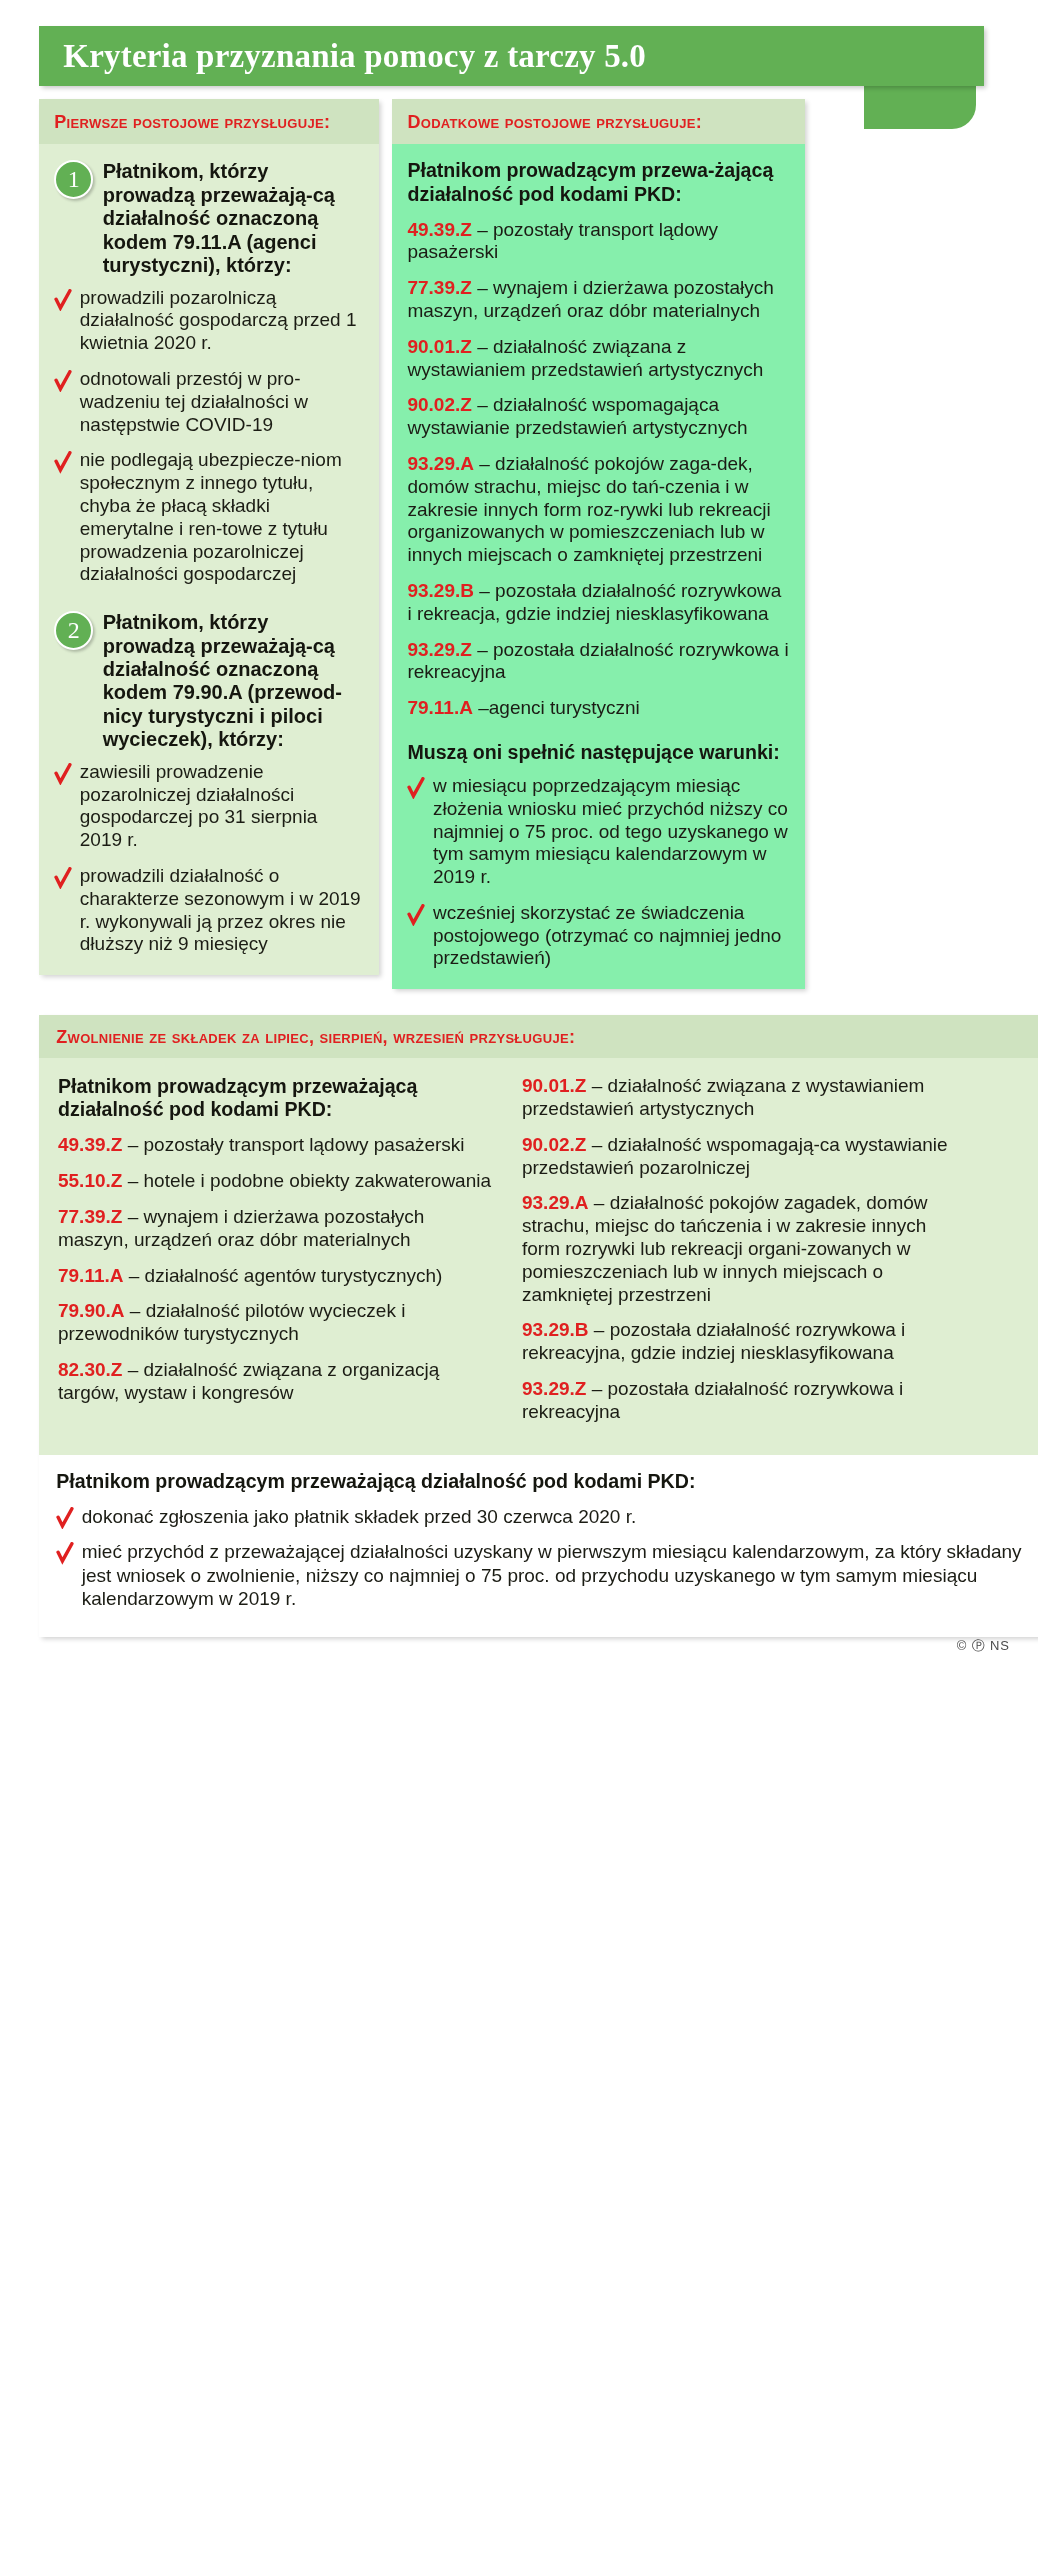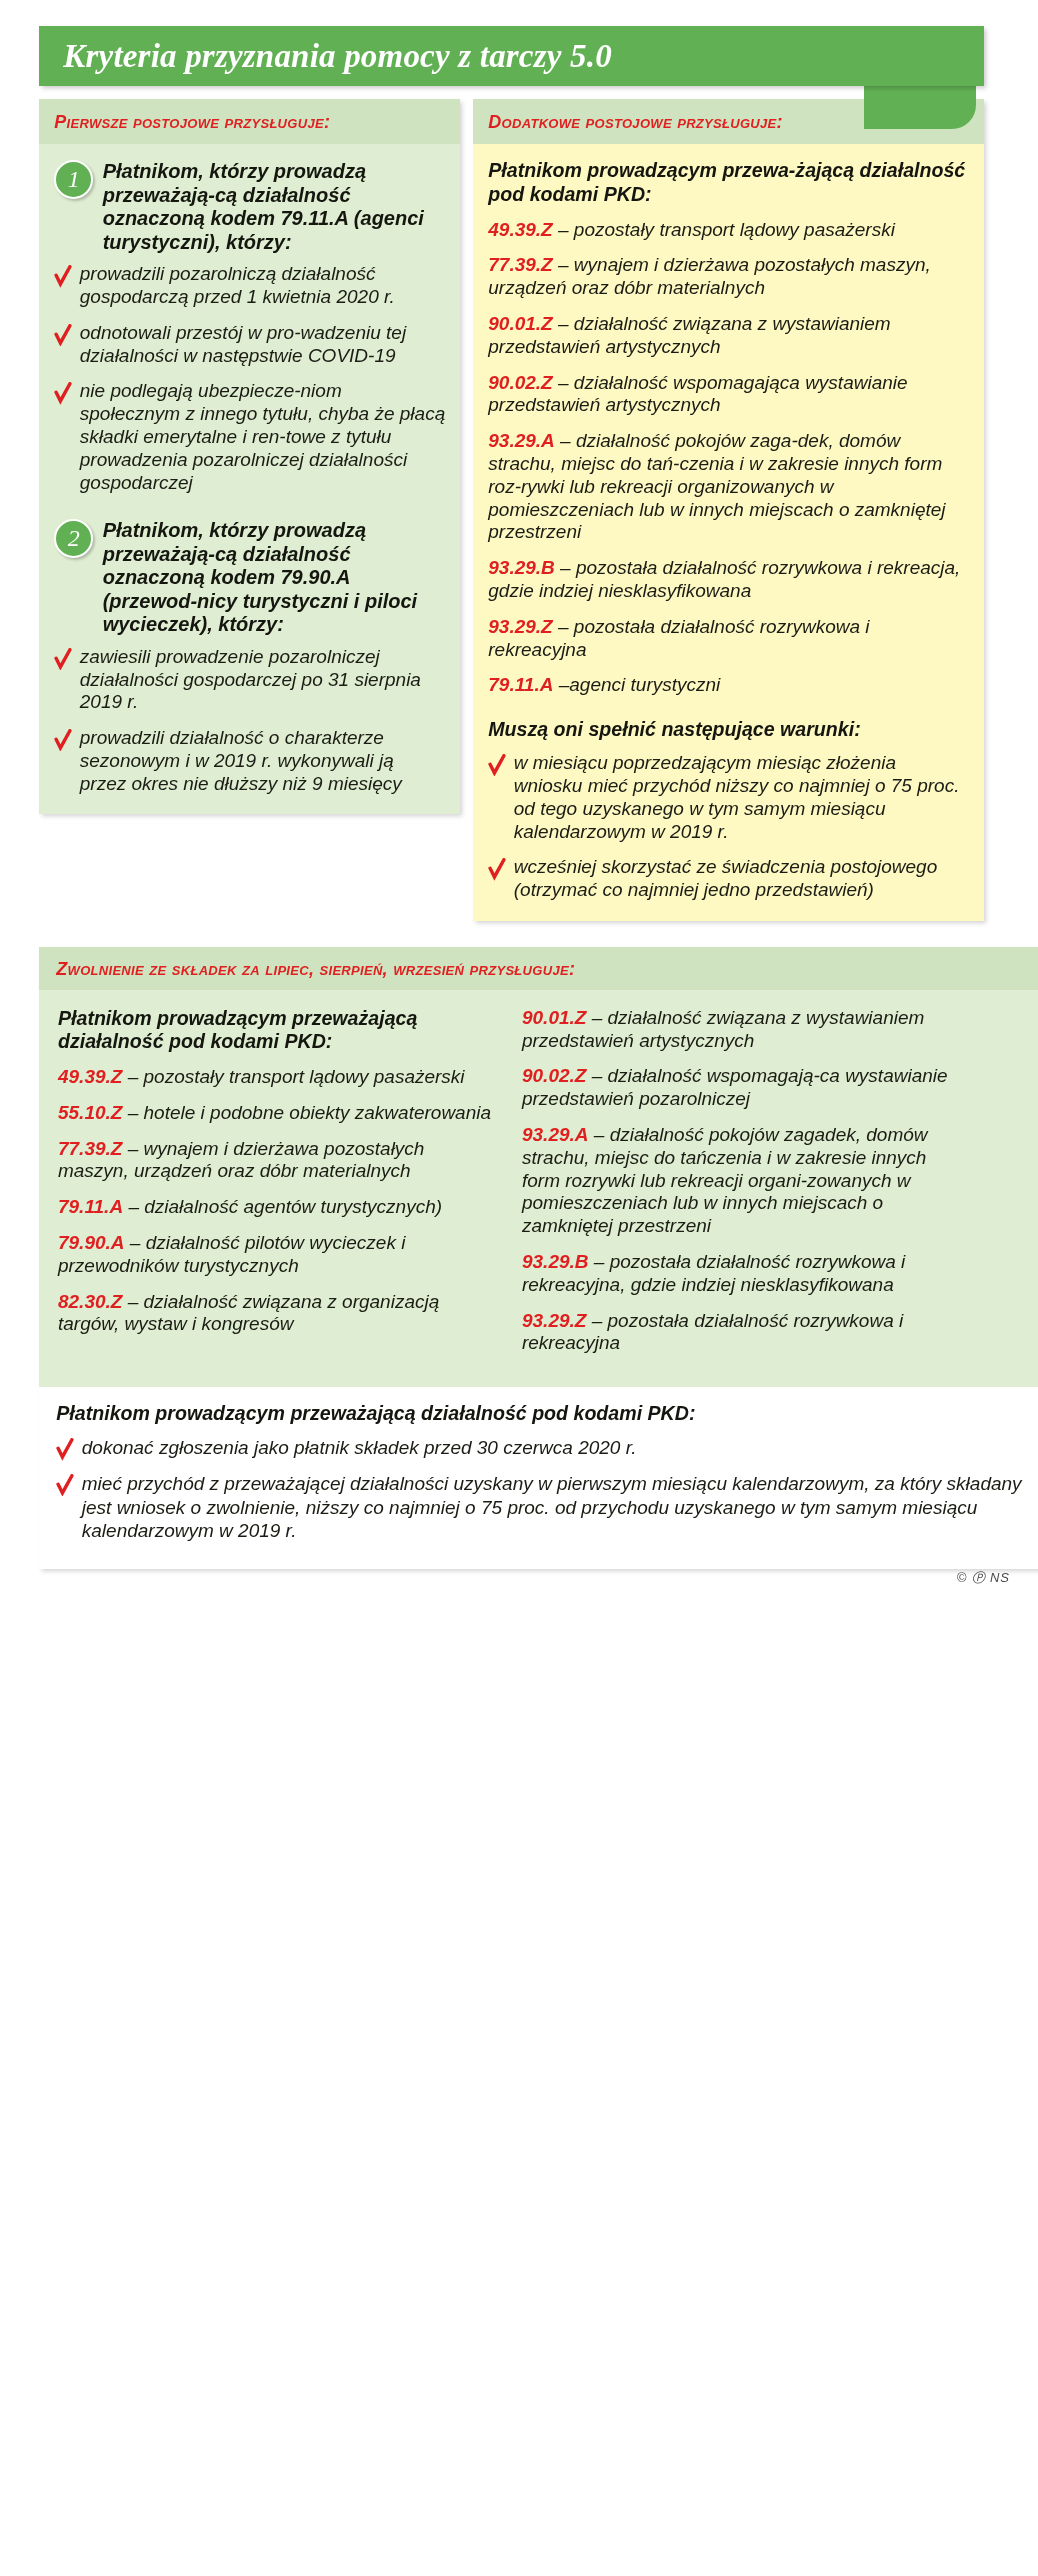--- a/index.html
+++ b/index.html
@@ -11,21 +11,20 @@
   body {
     width: 1038px;
     min-height: 2576px;
     padding: 0;
     position: relative;
   }
 
   .page {
     width: 1038px;
     padding: 17px 20.6px 9.4px 20.6px;
-    font-style: italic;
   }
 
   
   .title-wrap {
     position: relative;
     margin: 9.4px 0 0 18.7px;
     height: 60px;
   }
   .title-bar {
     background: #62b054;
@@ -55,21 +54,21 @@
     background: #62b054;
     border-radius: 0 0 24px 0;
     z-index: 1;
   }
 
   
   .panel-1 {
     display: flex;
     gap: 13px;
     margin: 13px 0 0 18.7px;
-    width: 945px;
+    width: 766px;
     align-items: flex-start;
   }
   .col {
     background: #f3f8ef;
     box-shadow: 2.8px 2.8px 4.7px rgba(0,0,0,0.18);
   }
   .col-left  { width: 421px; }
   .col-right { width: 511px; }
 
   .col-head {
@@ -84,21 +83,21 @@
     font-variant: small-caps;
     text-transform: lowercase;
     letter-spacing: 0.3px;
   }
   .col-head .kicker::first-letter { text-transform: uppercase; }
 
   .col-body {
     background: #dfeed2;
     padding: 15px 15px 18.7px 15px;
   }
-  .col-right .col-body { background: #fef9c3; }
+  .col-right .col-body { background: #86efac; }
 
   
   .num-item {
     display: flex;
     gap: 9.4px;
     align-items: flex-start;
     margin-bottom: 5.6px;
   }
   .num-badge {
     flex: 0 0 auto;

